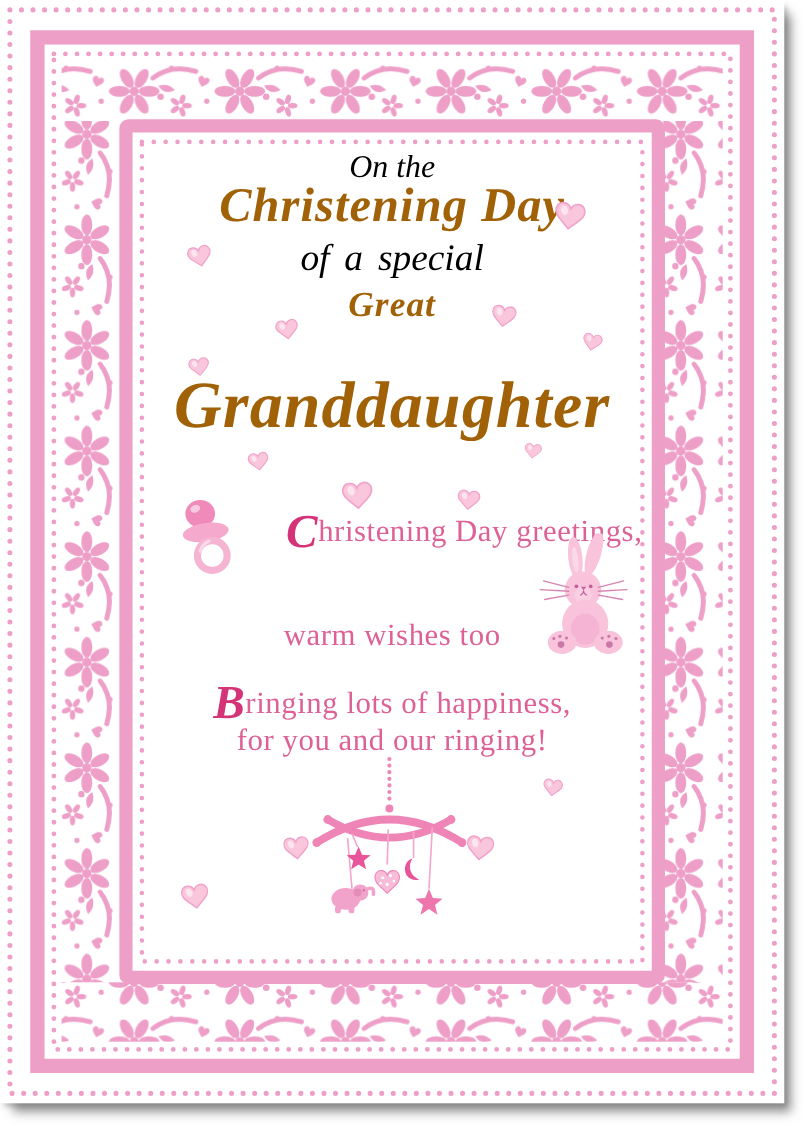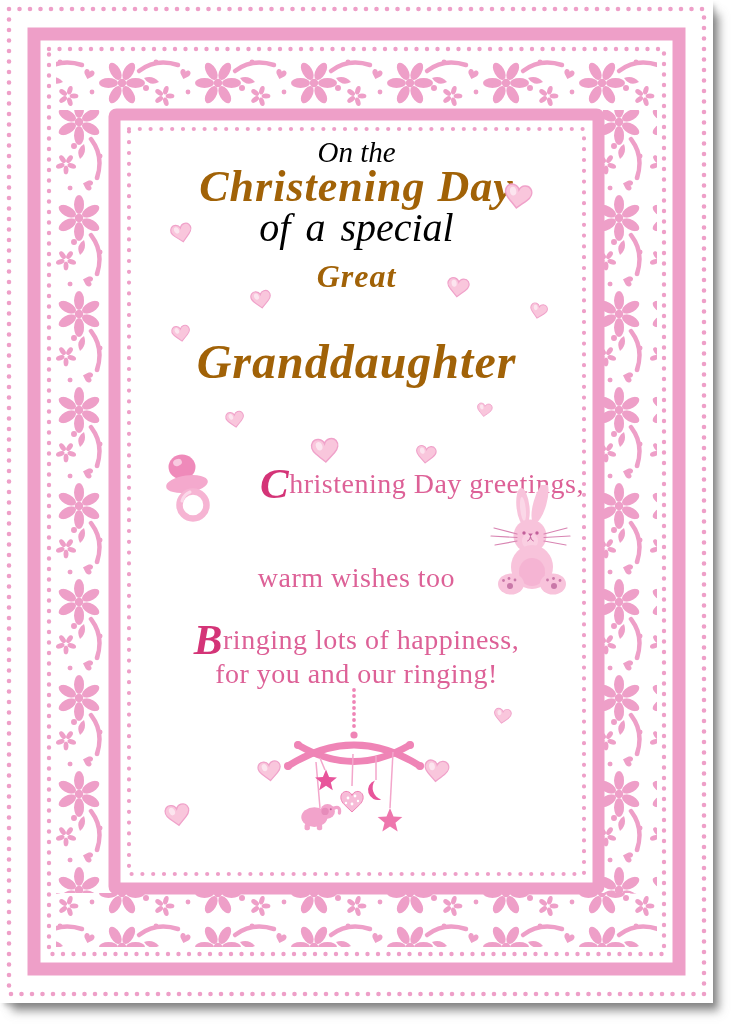--- a/index.html
+++ b/index.html
@@ -6,23 +6,23 @@
   .page{position:relative;width:731px;height:1024px;background:#ffffff;overflow:hidden;
         font-family:"Liberation Serif","DejaVu Serif",serif;}
   .card{position:absolute;left:0;top:0;width:713px;height:1003px;background:#ffffff;
         box-shadow:9px 11px 9px -3px rgba(110,110,110,.72), 3px 4px 5px -1px rgba(130,130,130,.5);}
   .border-svg{position:absolute;left:0;top:0;pointer-events:none;}
   .txt{position:absolute;left:129px;width:455px;text-align:center;margin:0;white-space:nowrap;}
   .ital{font-style:italic;color:#000000;}
   .script{font-style:italic;font-weight:bold;color:#a16207;letter-spacing:1px;}
   .line-onthe{top:136px;font-size:29px;}
   .line-christening{top:161px;font-size:44px;}
-  .line-special{top:204px;font-size:40px;word-spacing:5px;}
+  .line-special{top:216px;font-size:34px;word-spacing:5px;}
   .line-great{top:258px;font-size:32px;}
-  .line-grand{top:334px;font-size:48px;}
+  .line-grand{top:334px;font-size:60px;}
   .verse{font-size:28px;color:#dd6197;letter-spacing:.5px;}
   .init{font-size:43px;font-style:italic;font-weight:bold;color:#d43477;vertical-align:-5px;line-height:0;}
   .v1{top:468px;text-align:right;} .v2{top:562px;} .v3{top:624px;} .v4{top:658px;}
   .heart{position:absolute;}
   .deco{position:absolute;}
 </style>
 </head>
 <body>
 
 <div class="page">

